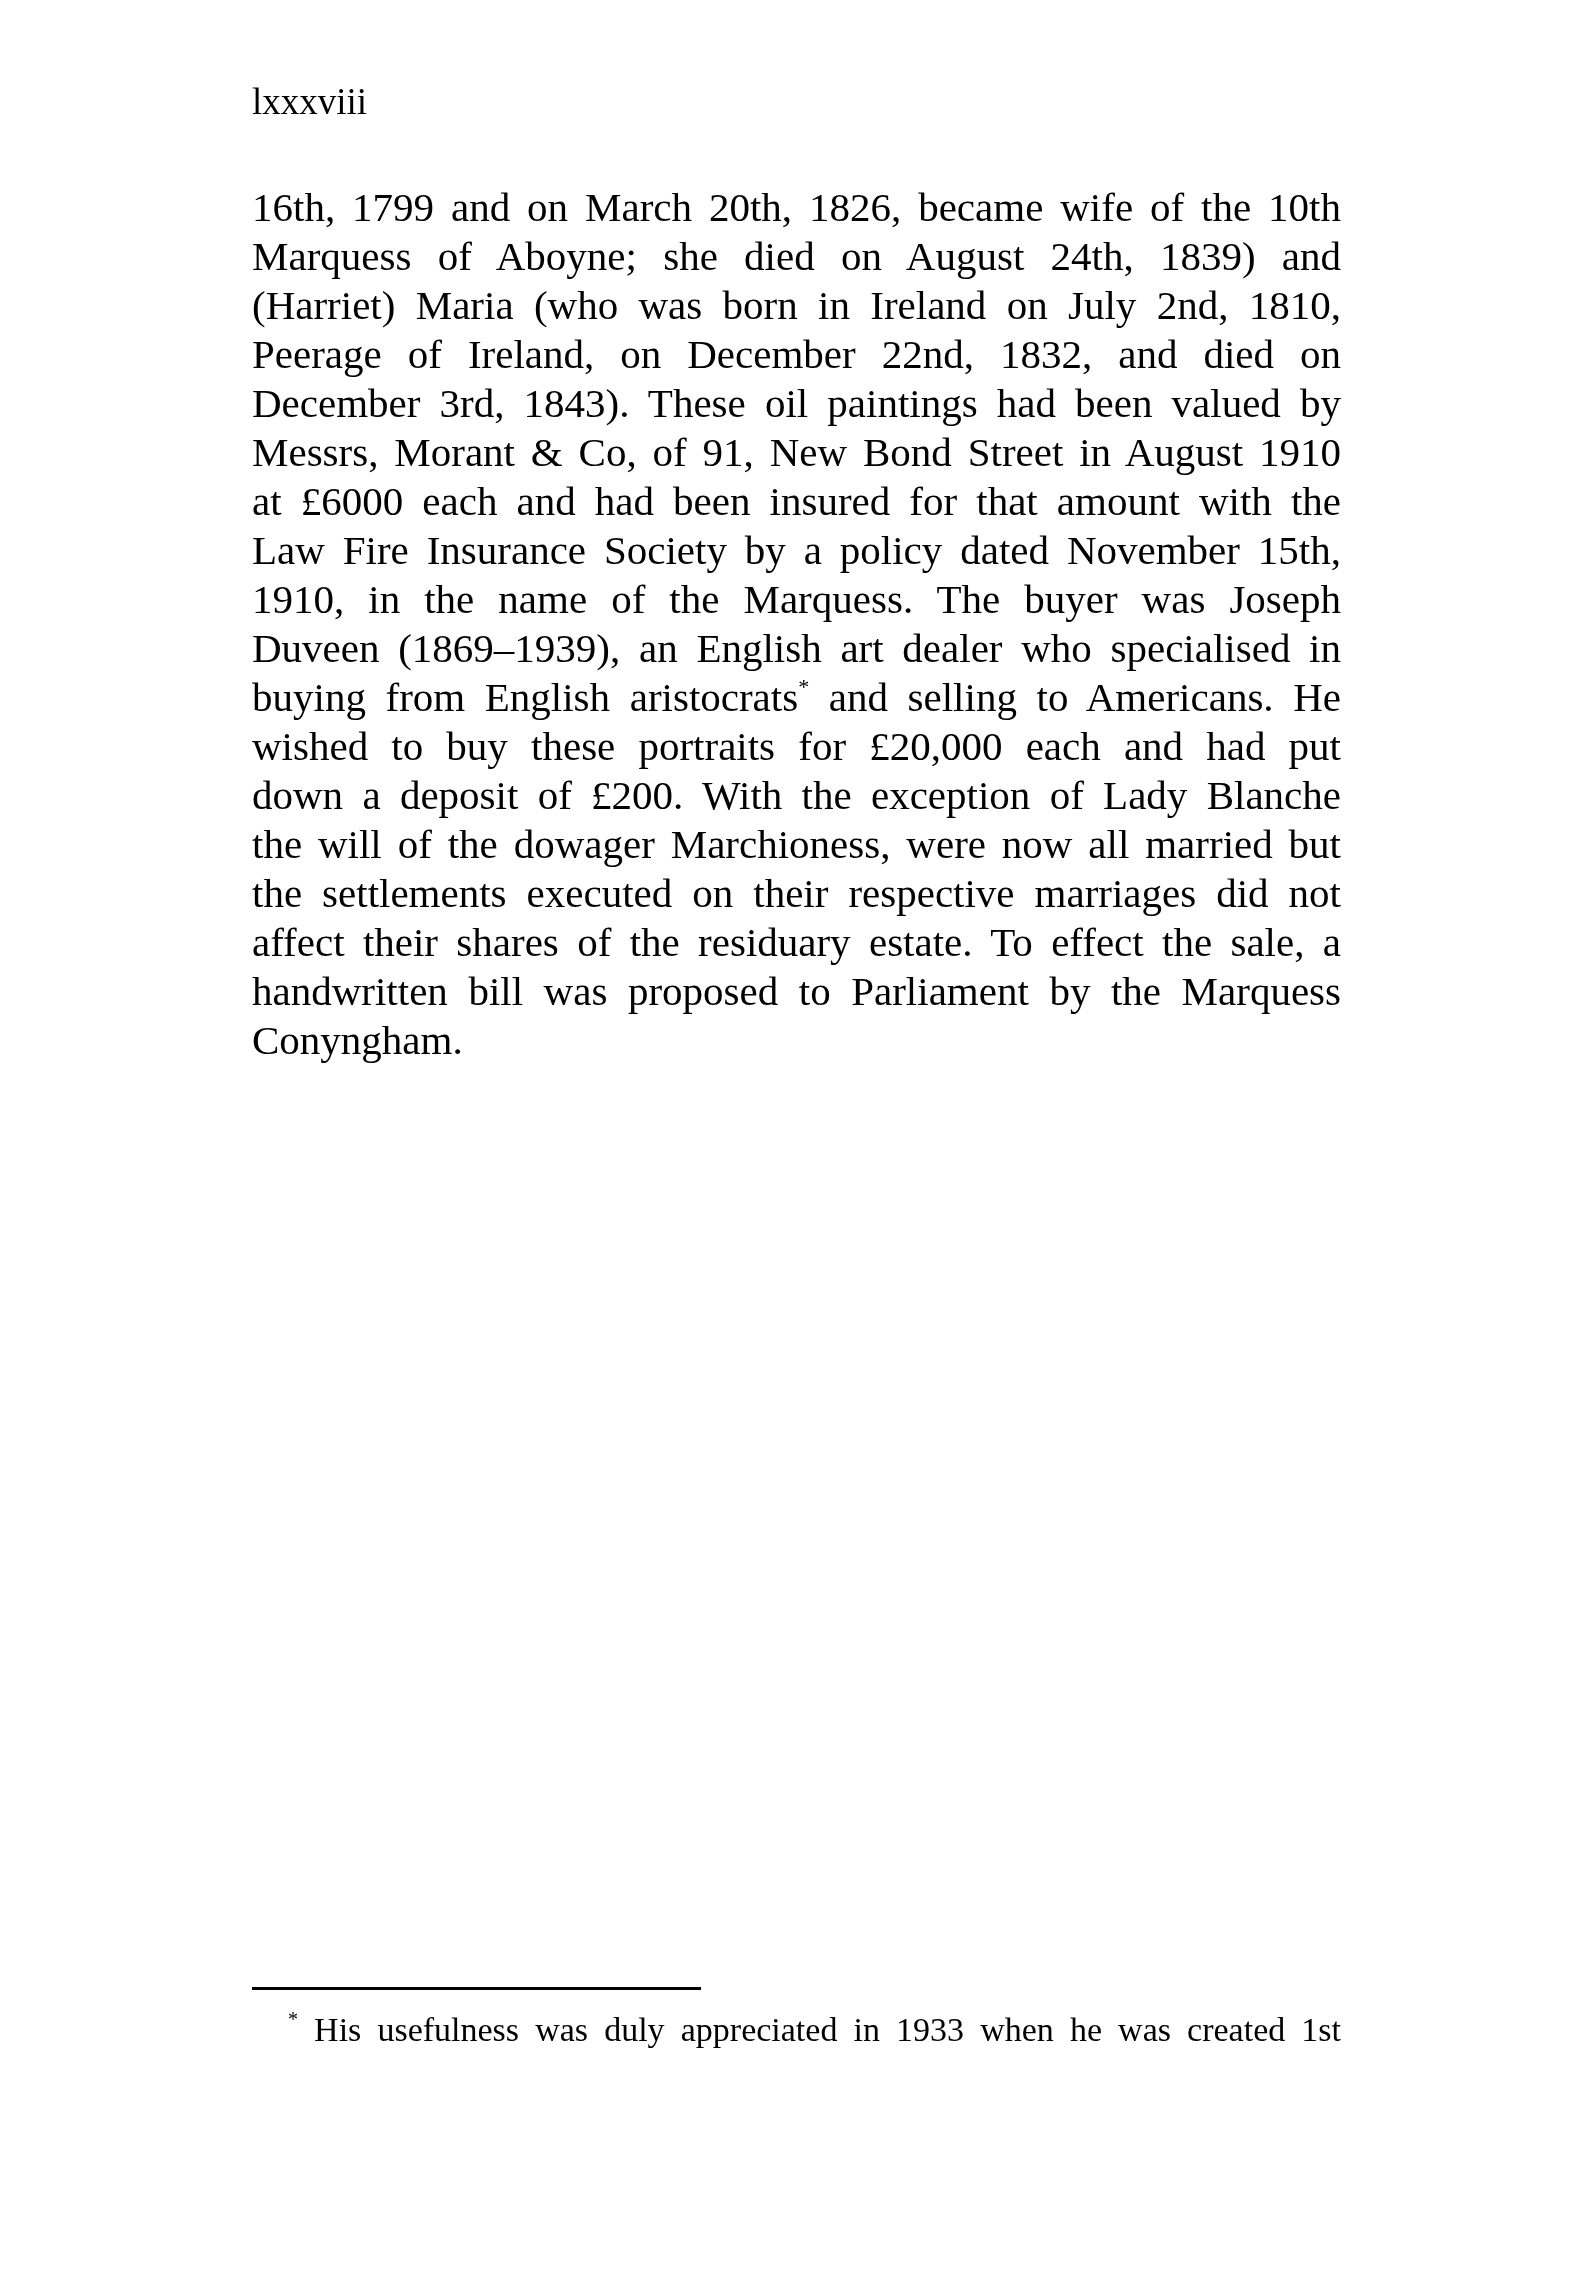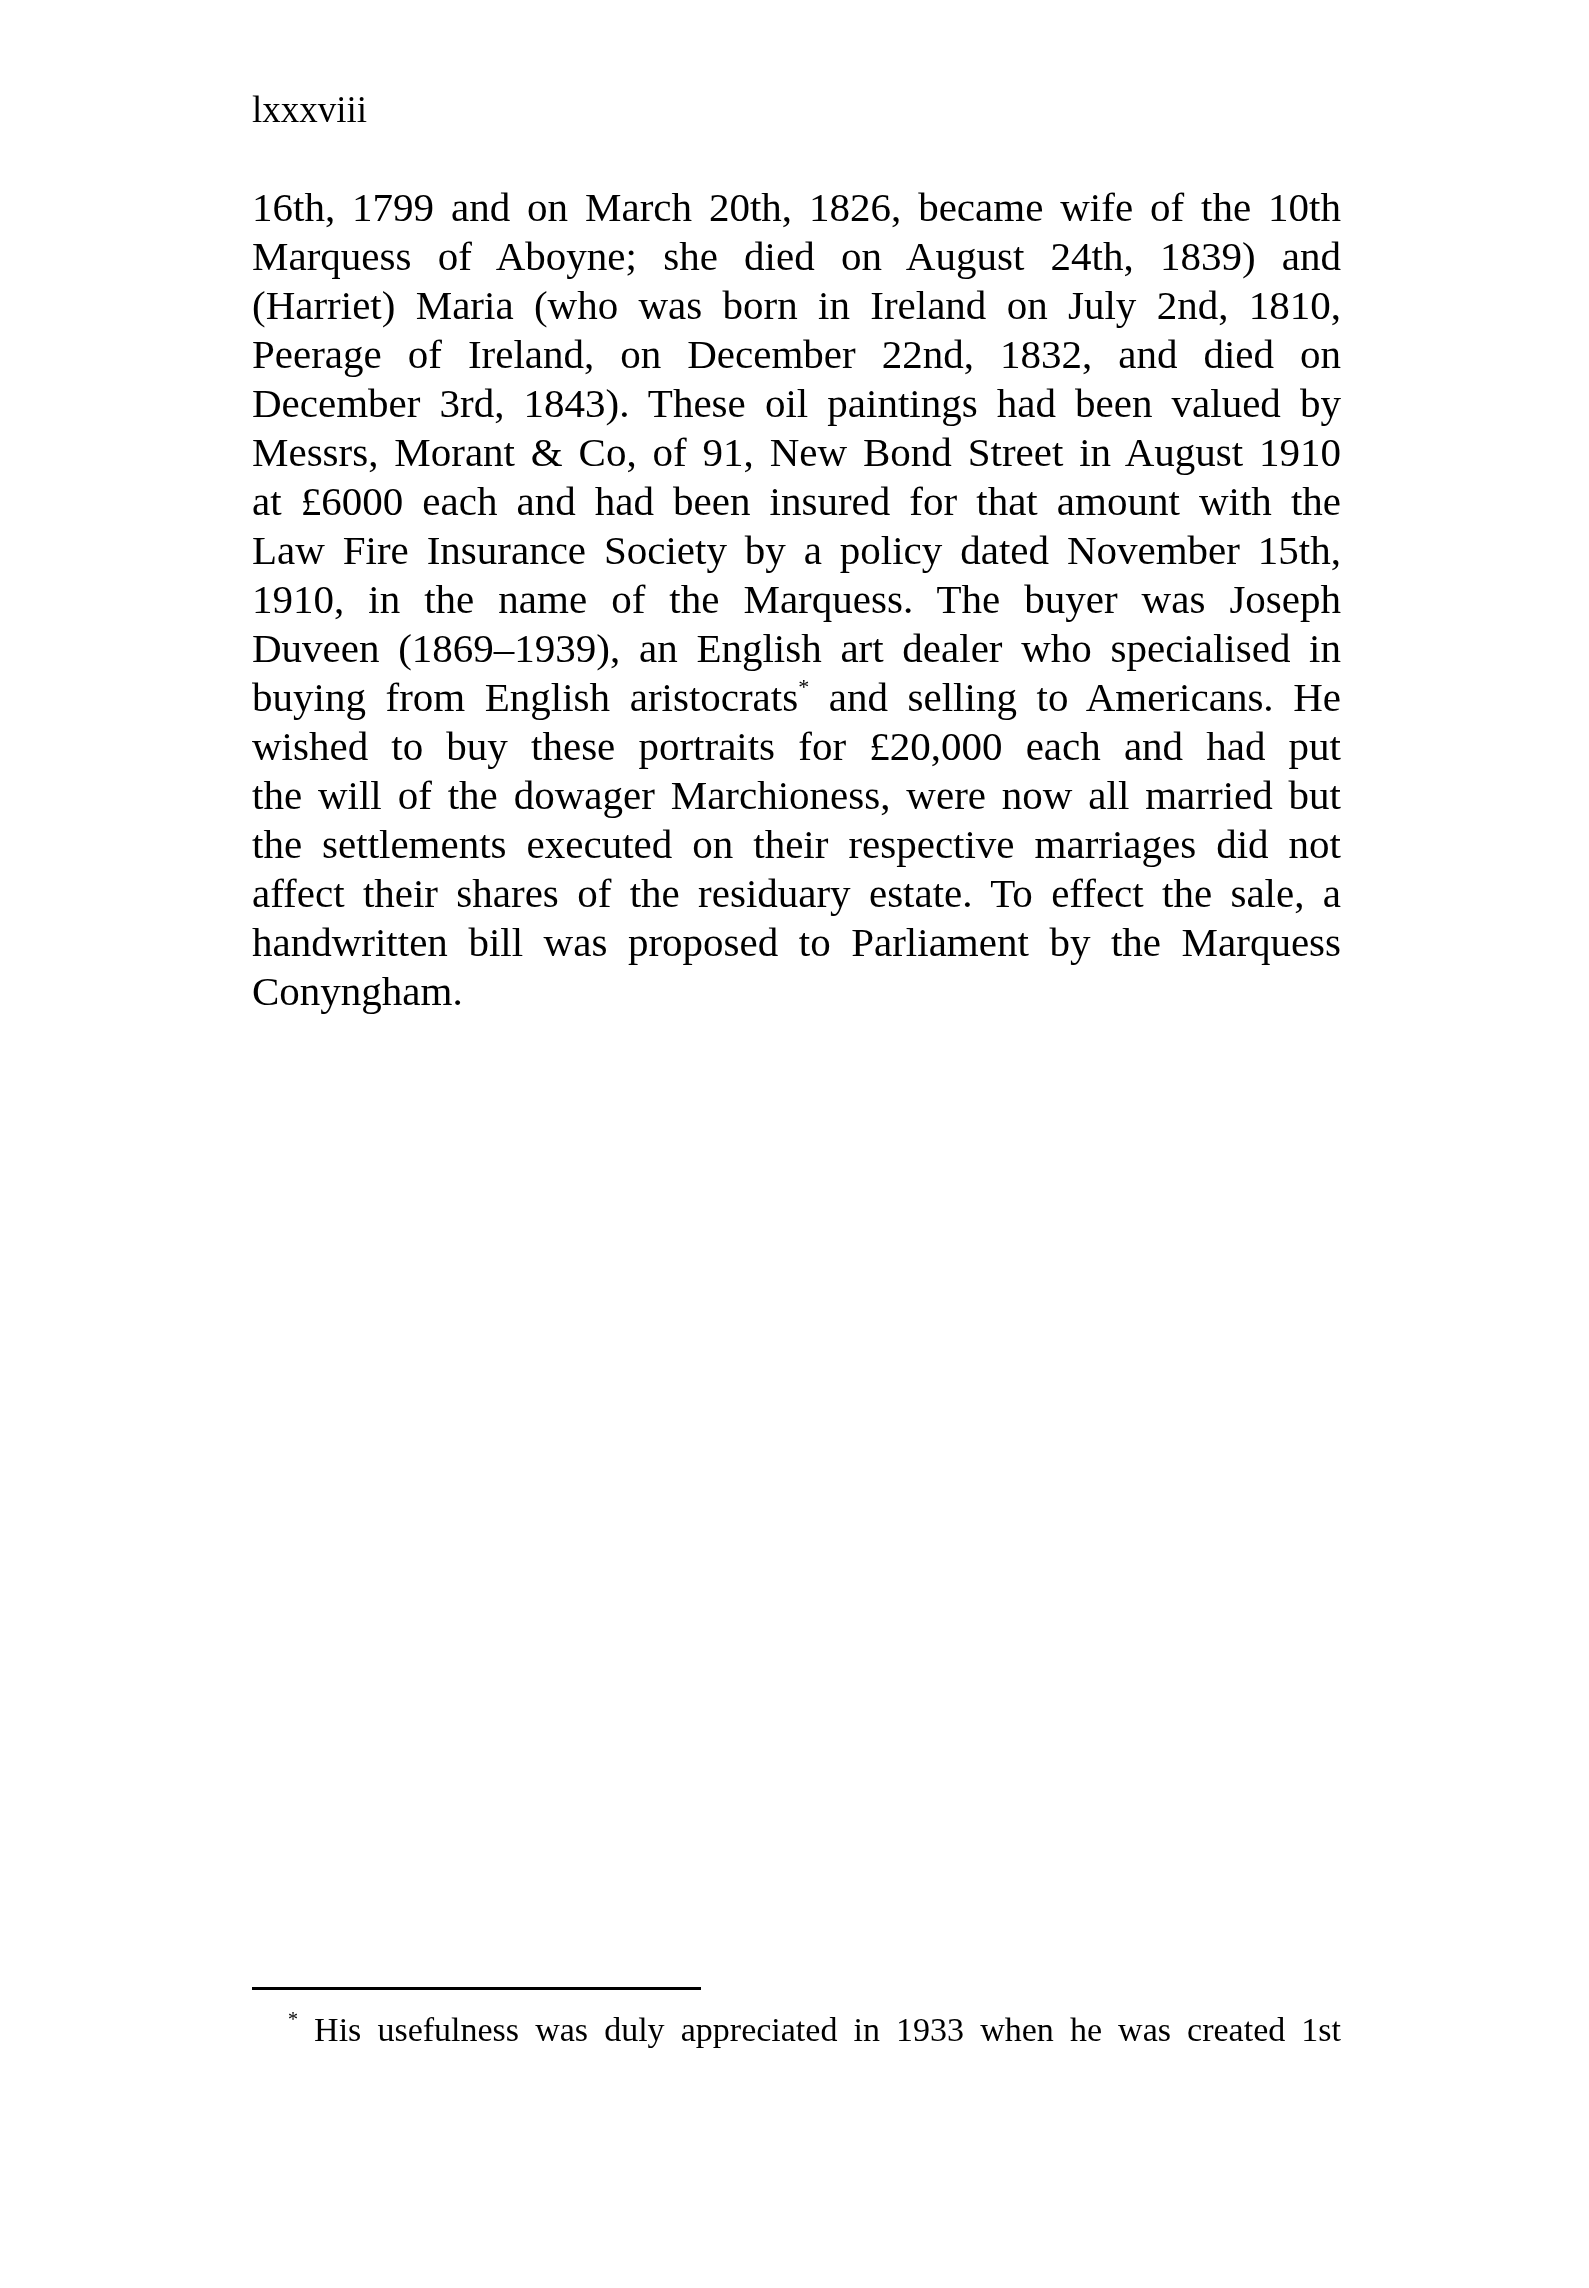--- a/index.html
+++ b/index.html
@@ -11,21 +11,21 @@
     width: 1589px;
     height: 2289px;
     position: relative;
     overflow: hidden;
     color: #000000;
     font-family: "Liberation Serif", "DejaVu Serif", serif;
   }
   .page-number {
     position: absolute;
     left: 252px;
-    top: 88px;
+    top: 80px;
     font-size: 37px;
     line-height: 44px;
     white-space: nowrap;
   }
   .body-text {
     position: absolute;
     left: 252px;
     top: 183px;
     width: 1089px;
     font-size: 41px;
@@ -88,20 +88,21 @@
       <div class="line">(Harriet) Maria (who was born in Ireland on July 2nd, 1810,</div>
       <div class="line">Peerage of Ireland, on December 22nd, 1832, and died on</div>
       <div class="line">December 3rd, 1843).  These oil paintings had been valued by</div>
       <div class="line">Messrs, Morant &amp; Co, of 91, New Bond Street in August 1910</div>
       <div class="line">at £6000 each and had been insured for that amount with the</div>
       <div class="line">Law Fire Insurance Society by a policy dated November 15th,</div>
       <div class="line">1910, in the name of the Marquess.  The buyer was Joseph</div>
       <div class="line">Duveen (1869–1939), an English art dealer who specialised in</div>
       <div class="line">buying from English aristocrats<sup class="fnmark">*</sup> and selling to Americans.  He</div>
       <div class="line">wished to buy these portraits for £20,000 each and had put</div>
+      <div class="line">down a deposit of £200.  With the exception of Lady Blanche</div>
       <div class="line">the will of the dowager Marchioness, were now all married but</div>
       <div class="line">the settlements executed on their respective marriages did not</div>
       <div class="line">affect their shares of the residuary estate.  To effect the sale, a</div>
       <div class="line">handwritten bill was proposed to Parliament by the Marquess</div>
       <div class="line last">Conyngham.</div>
     </div>
   </div>
 
 <div class="footnote-rule"></div>
 

